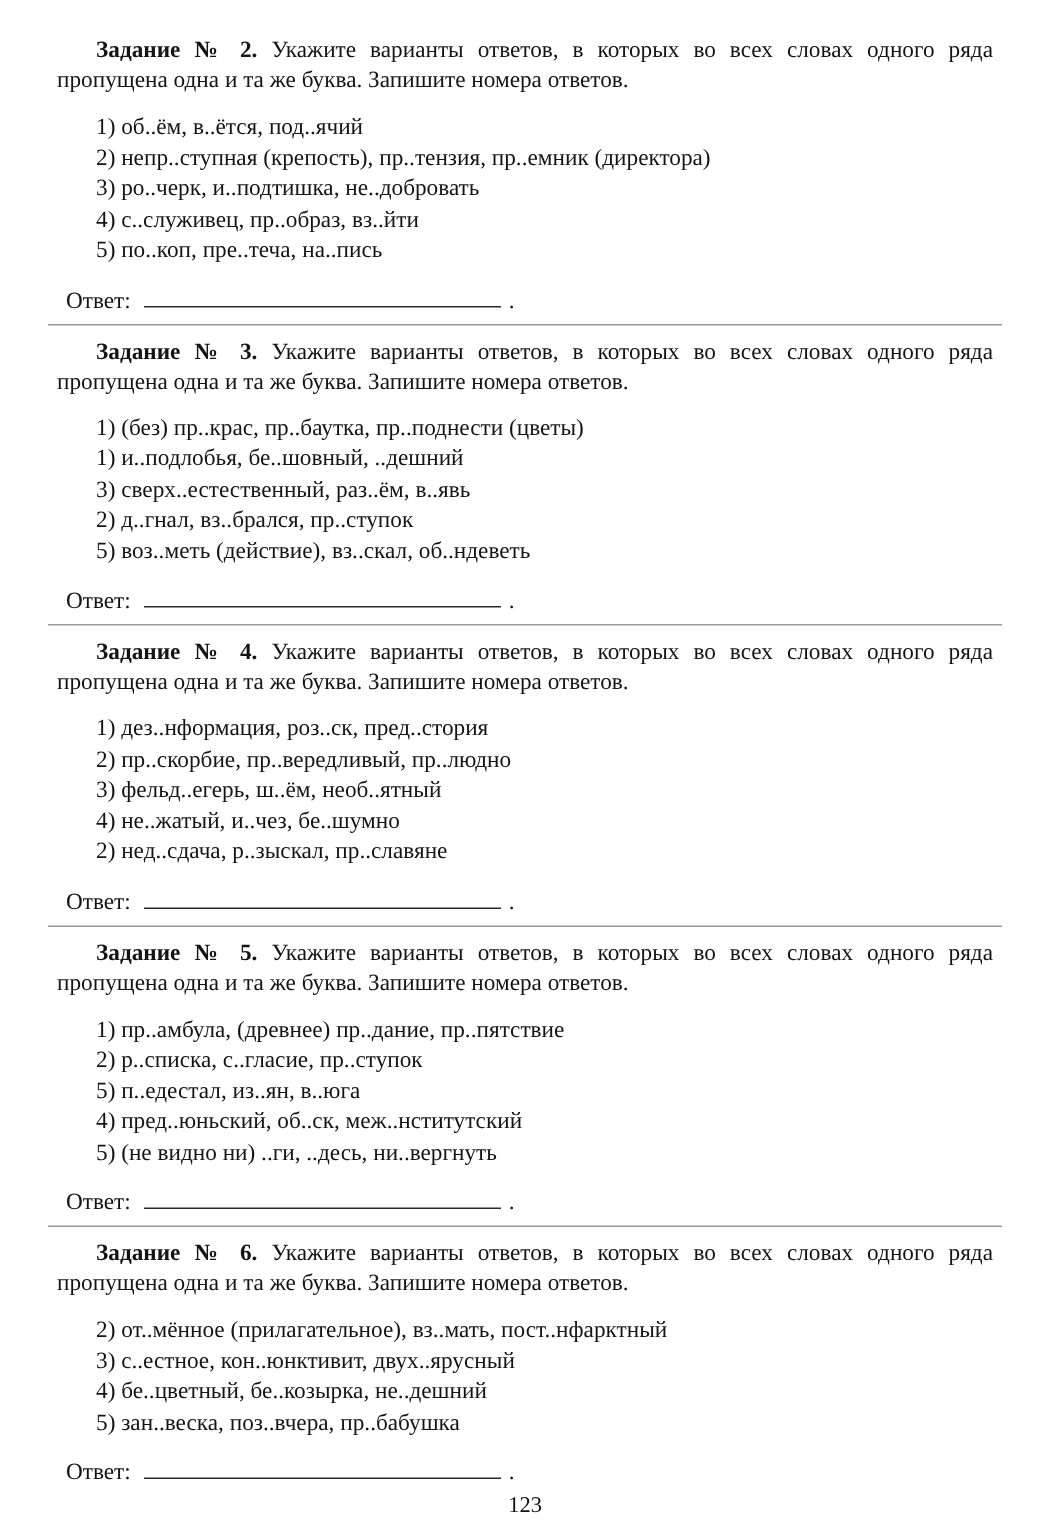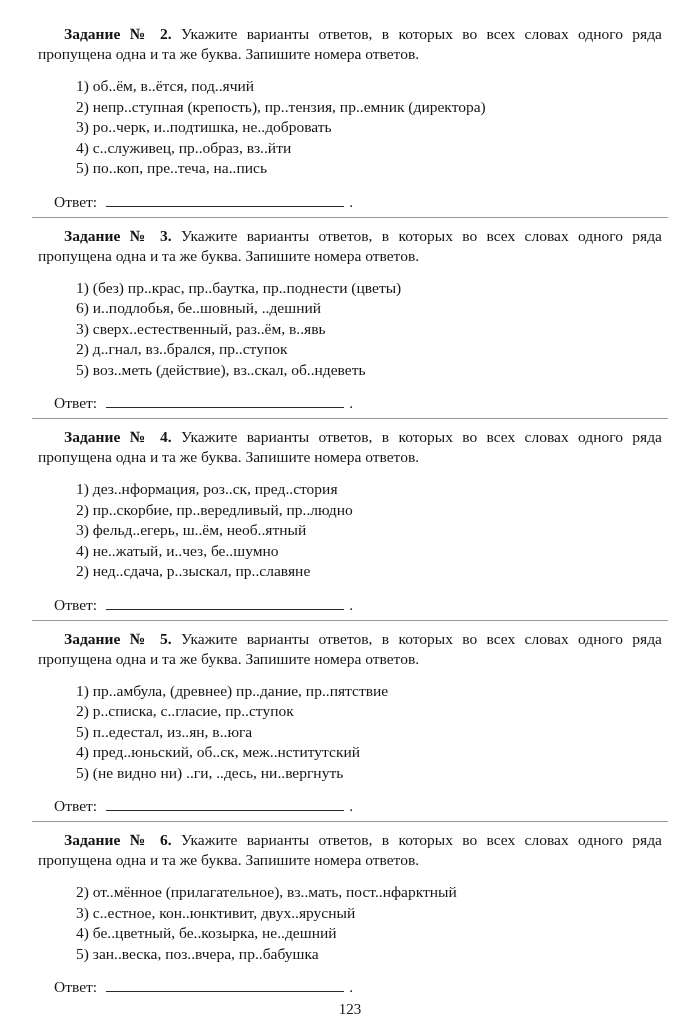--- a/index.html
+++ b/index.html
@@ -23,30 +23,30 @@
     margin: 0 0 11px 0;
     font-size: 15.5px;
     line-height: 20px;
     text-indent: 26px;
     text-align: justify;
   }
   .task-title {
     font-weight: bold;
   }
   .task-items {
-    margin: 12px;
+    margin: 0;
   }
   .item {
     margin: 0 0 0 26px;
     font-size: 15.5px;
     line-height: 20.5px;
     white-space: nowrap;
   }
   .answer-line {
-    margin: 13px 0 0 16px;
+    margin: 13px 0 0 6px;
     font-size: 15.5px;
     line-height: 19px;
   }
   .blank {
     display: inline-block;
     width: 238px;
     height: 13px;
     margin-left: 9px;
     margin-right: 5px;
     border-bottom: 1.2px solid #2a2a2a;
@@ -81,21 +81,21 @@
     <p class="answer-line"><span>Ответ:</span><span class="blank"></span><span>.</span></p>
   </section>
 
   <hr class="sep">
 
   <section class="task">
     <p class="task-intro"><b class="task-title">Задание № 3.</b>
       <span>Укажите варианты ответов, в которых во всех словах одного ряда пропущена одна и та же буква. Запишите номера ответов.</span></p>
     <div class="task-items">
       <p class="item">1) (без) пр..крас, пр..баутка, пр..поднести (цветы)</p>
-      <p class="item">6) и..подлобья, бе..шовный, ..дешний</p>
+      <p class="item">1) и..подлобья, бе..шовный, ..дешний</p>
       <p class="item">3) сверх..естественный, раз..ём, в..явь</p>
       <p class="item">2) д..гнал, вз..брался, пр..ступок</p>
       <p class="item">5) воз..меть (действие), вз..скал, об..ндеветь</p>
     </div>
     <p class="answer-line"><span>Ответ:</span><span class="blank"></span><span>.</span></p>
   </section>
 
   <hr class="sep">
 
   <section class="task">

